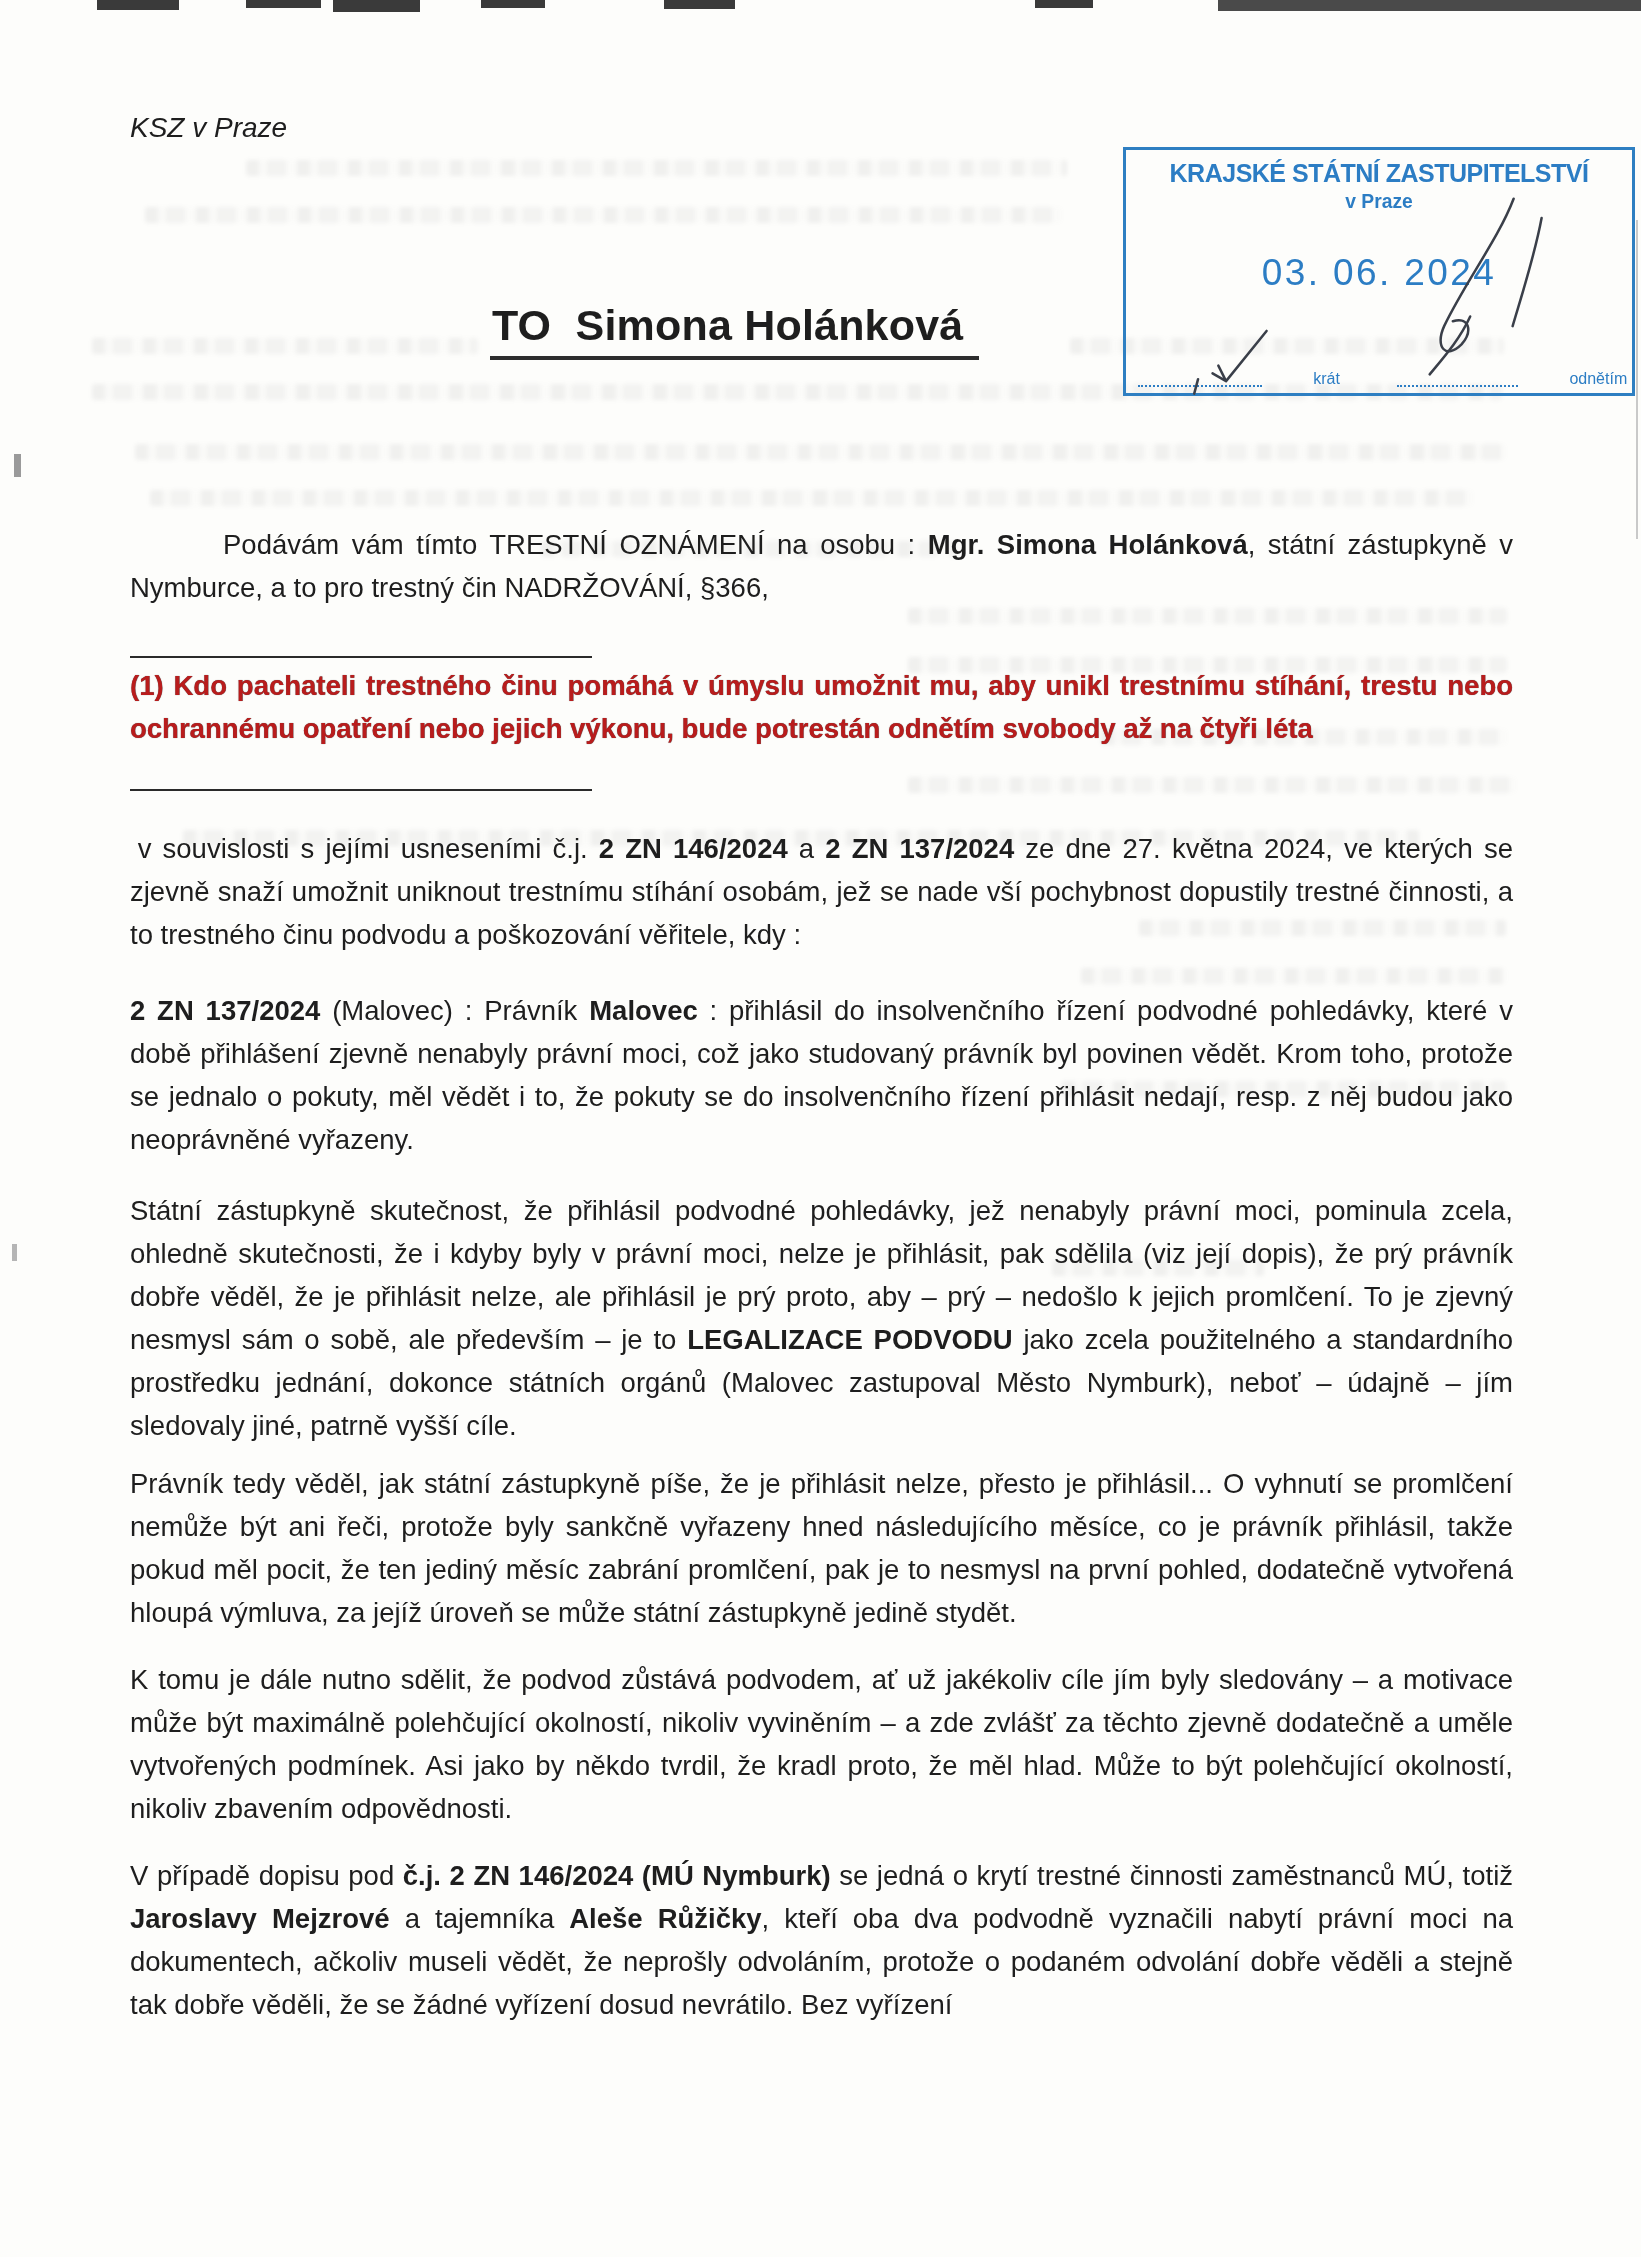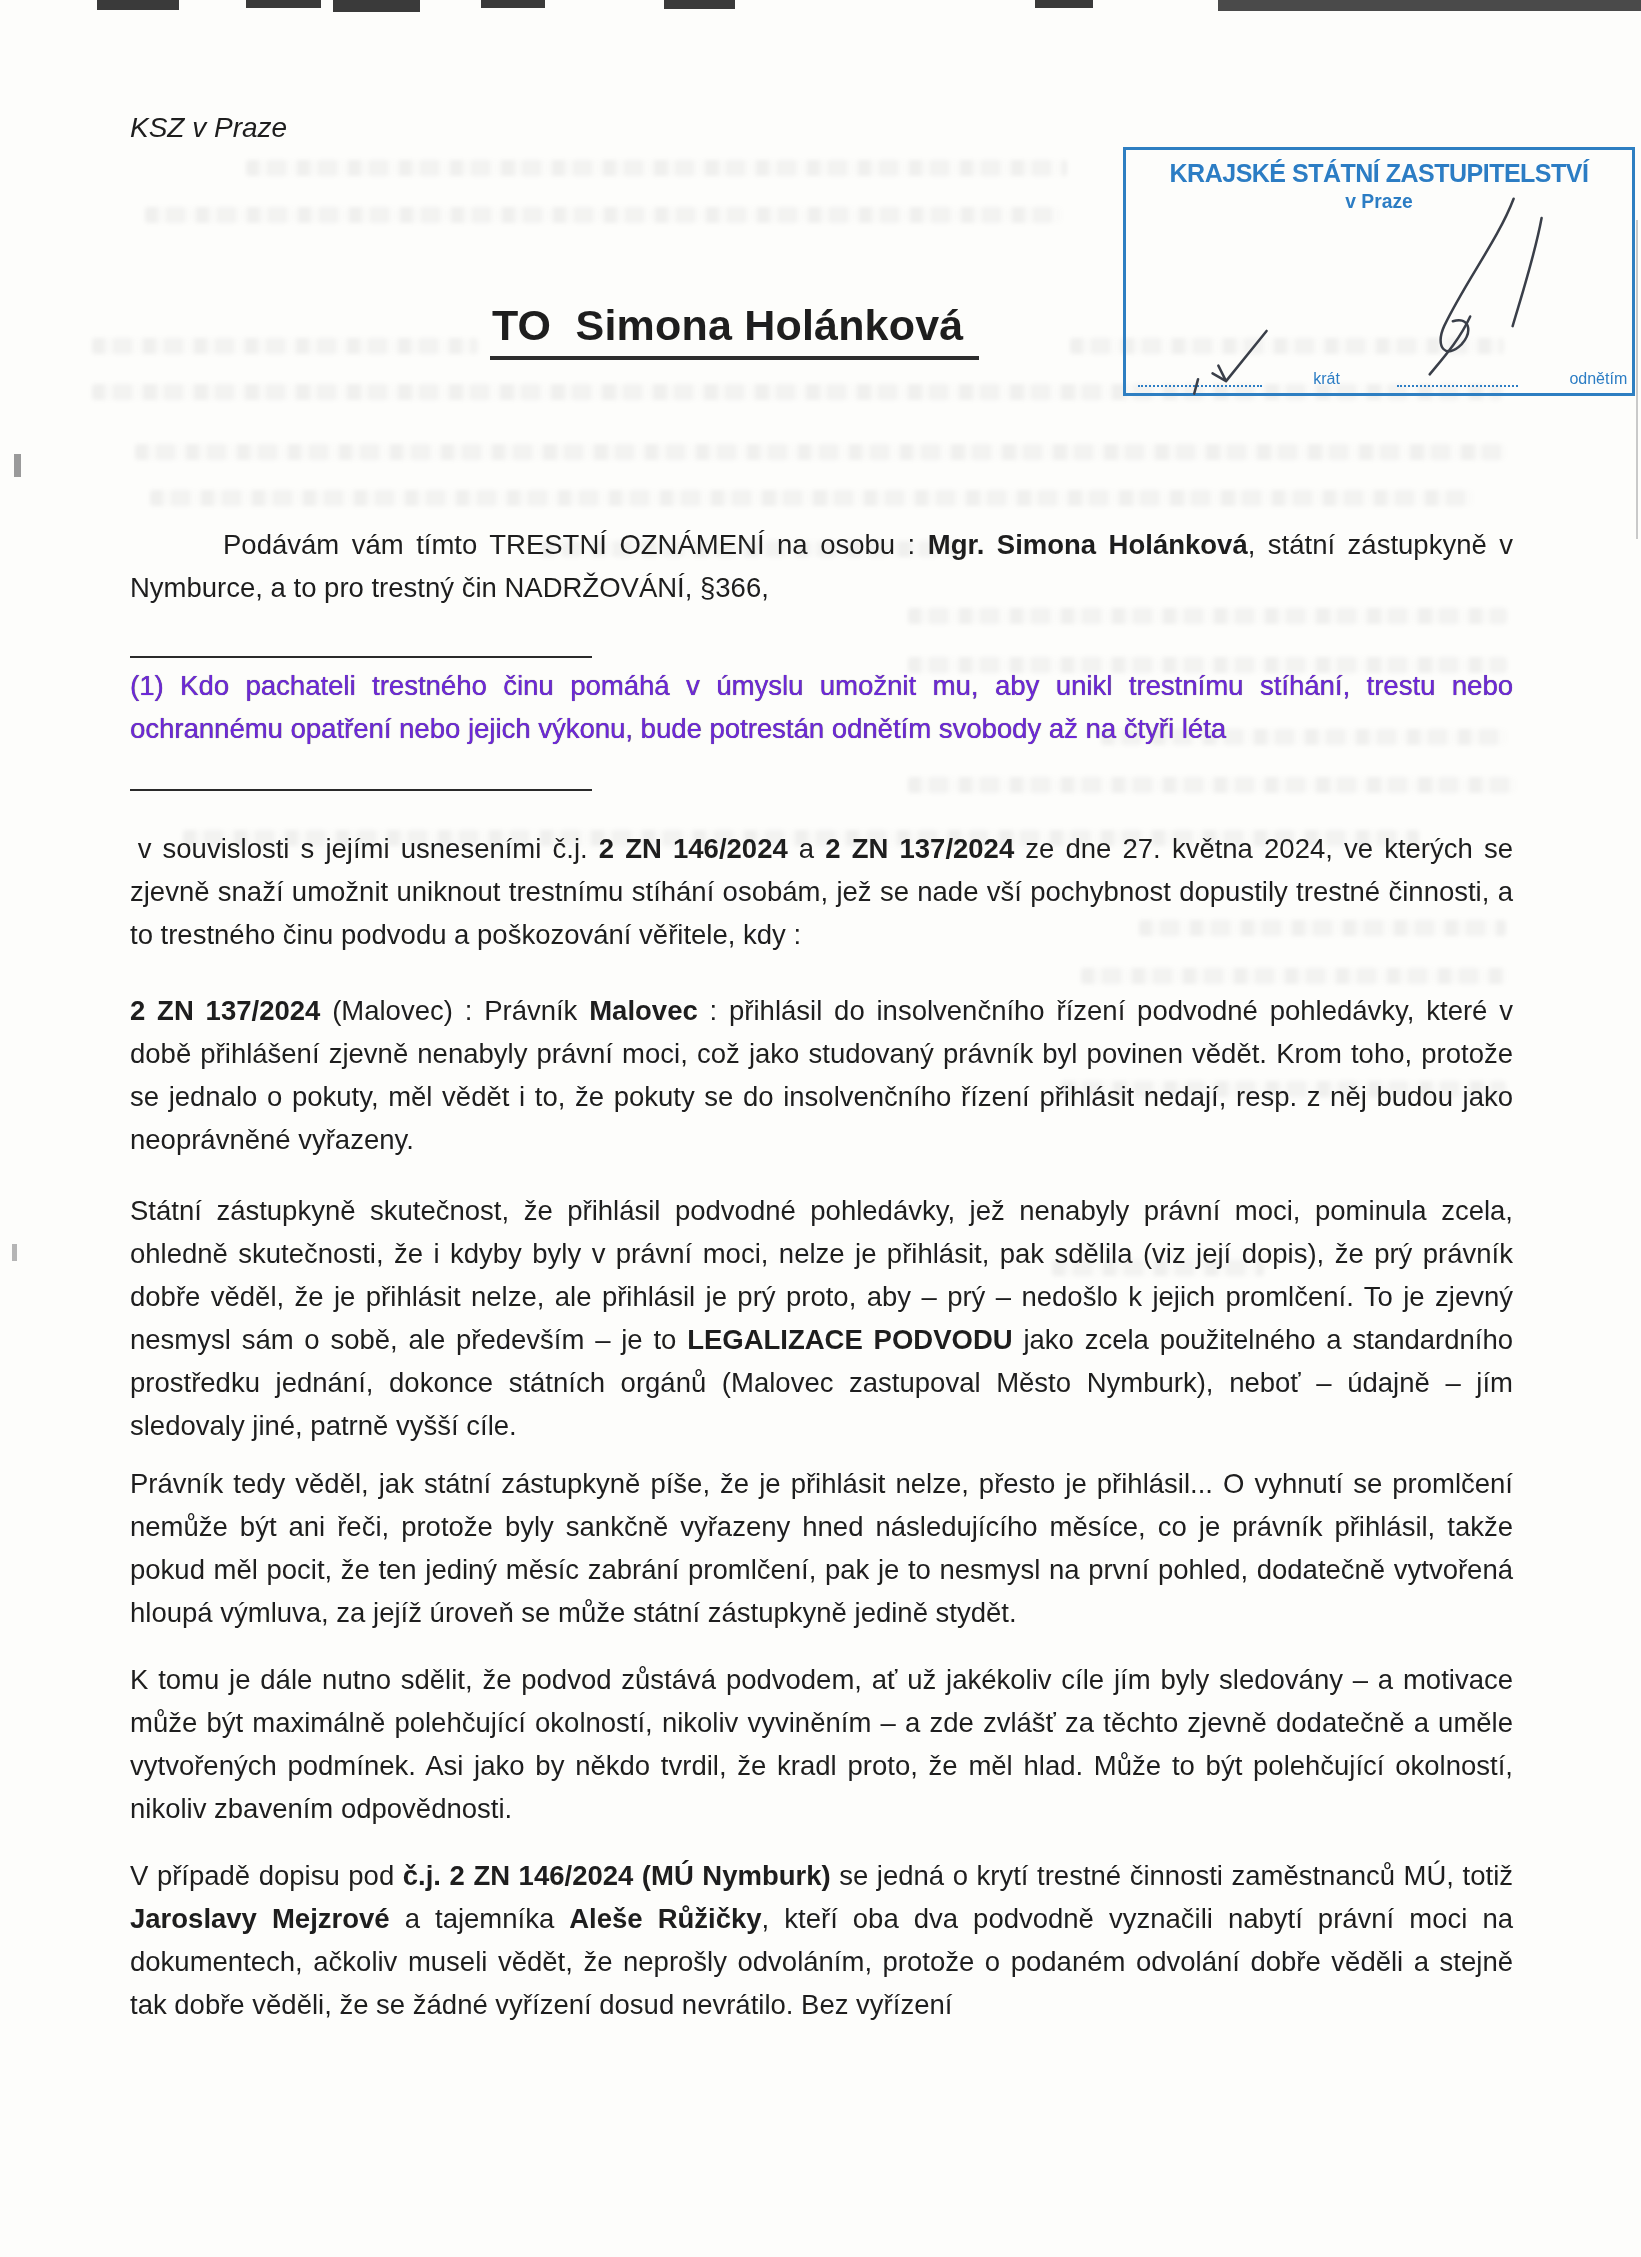--- a/index.html
+++ b/index.html
@@ -44,21 +44,21 @@
     position:absolute; left:130px; top:523px; width:1383px;
     font-size:27.5px; line-height:43px; text-align:justify;
   }
   .col p { margin:0; }
   .b, span.b { font-weight:700; }
   .indent1 { text-indent:93px; }
   .indent2 { text-indent:7.7px; }
   .rule { width:462px; border-top:2.4px solid #2a2a2a; height:0; }
   .law-head { font-size:29px; font-weight:700; white-space:pre;
               text-shadow:0 0 0.7px #333; }
-  .law-text { font-weight:400; color:#6d28d9;
+  .law-text { font-weight:700; color:#b91c1c;
               text-shadow:0 0 0.8px rgba(45,45,48,.75), 0.4px 0.4px 0.6px rgba(45,45,48,.4); }
 </style>
 </head>
 <body>
 
 <div class="page">
 
   <div class="scanmark" style="left:97px;top:0;width:82px;height:9.7px"></div>
   <div class="scanmark" style="left:246px;top:0;width:75px;height:7.7px"></div>
   <div class="scanmark" style="left:333px;top:0;width:87px;height:11.6px"></div>
@@ -86,20 +86,21 @@
   <div class="ghost" style="left:1139px;top:920px;width:367px"></div>
   <div class="ghost" style="left:1081px;top:968px;width:425px"></div>
   <div class="ghost" style="left:1062px;top:1081px;width:444px"></div>
   <div class="ghost" style="left:1052px;top:1260px;width:212px"></div>
 
   <div class="hdr-left">KSZ v Praze</div>
 
   <div class="stamp">
     <div class="stamp-org">KRAJSKÉ STÁTNÍ ZASTUPITELSTVÍ</div>
     <div class="stamp-place">v Praze</div>
+    <div class="stamp-date">03. 06. 2024</div>
     <div class="stamp-row">
       <span class="leader leader-1"></span>
       <span class="stamp-label">krát</span>
       <span class="leader leader-2"></span>
       <span class="stamp-label">odnětím</span>
     </div>
   </div>
 
   <svg class="handwriting" width="579" height="415" viewBox="0 0 600 430">
     <g fill="none" stroke="#3a3f49" stroke-width="2.6" stroke-linecap="round">

